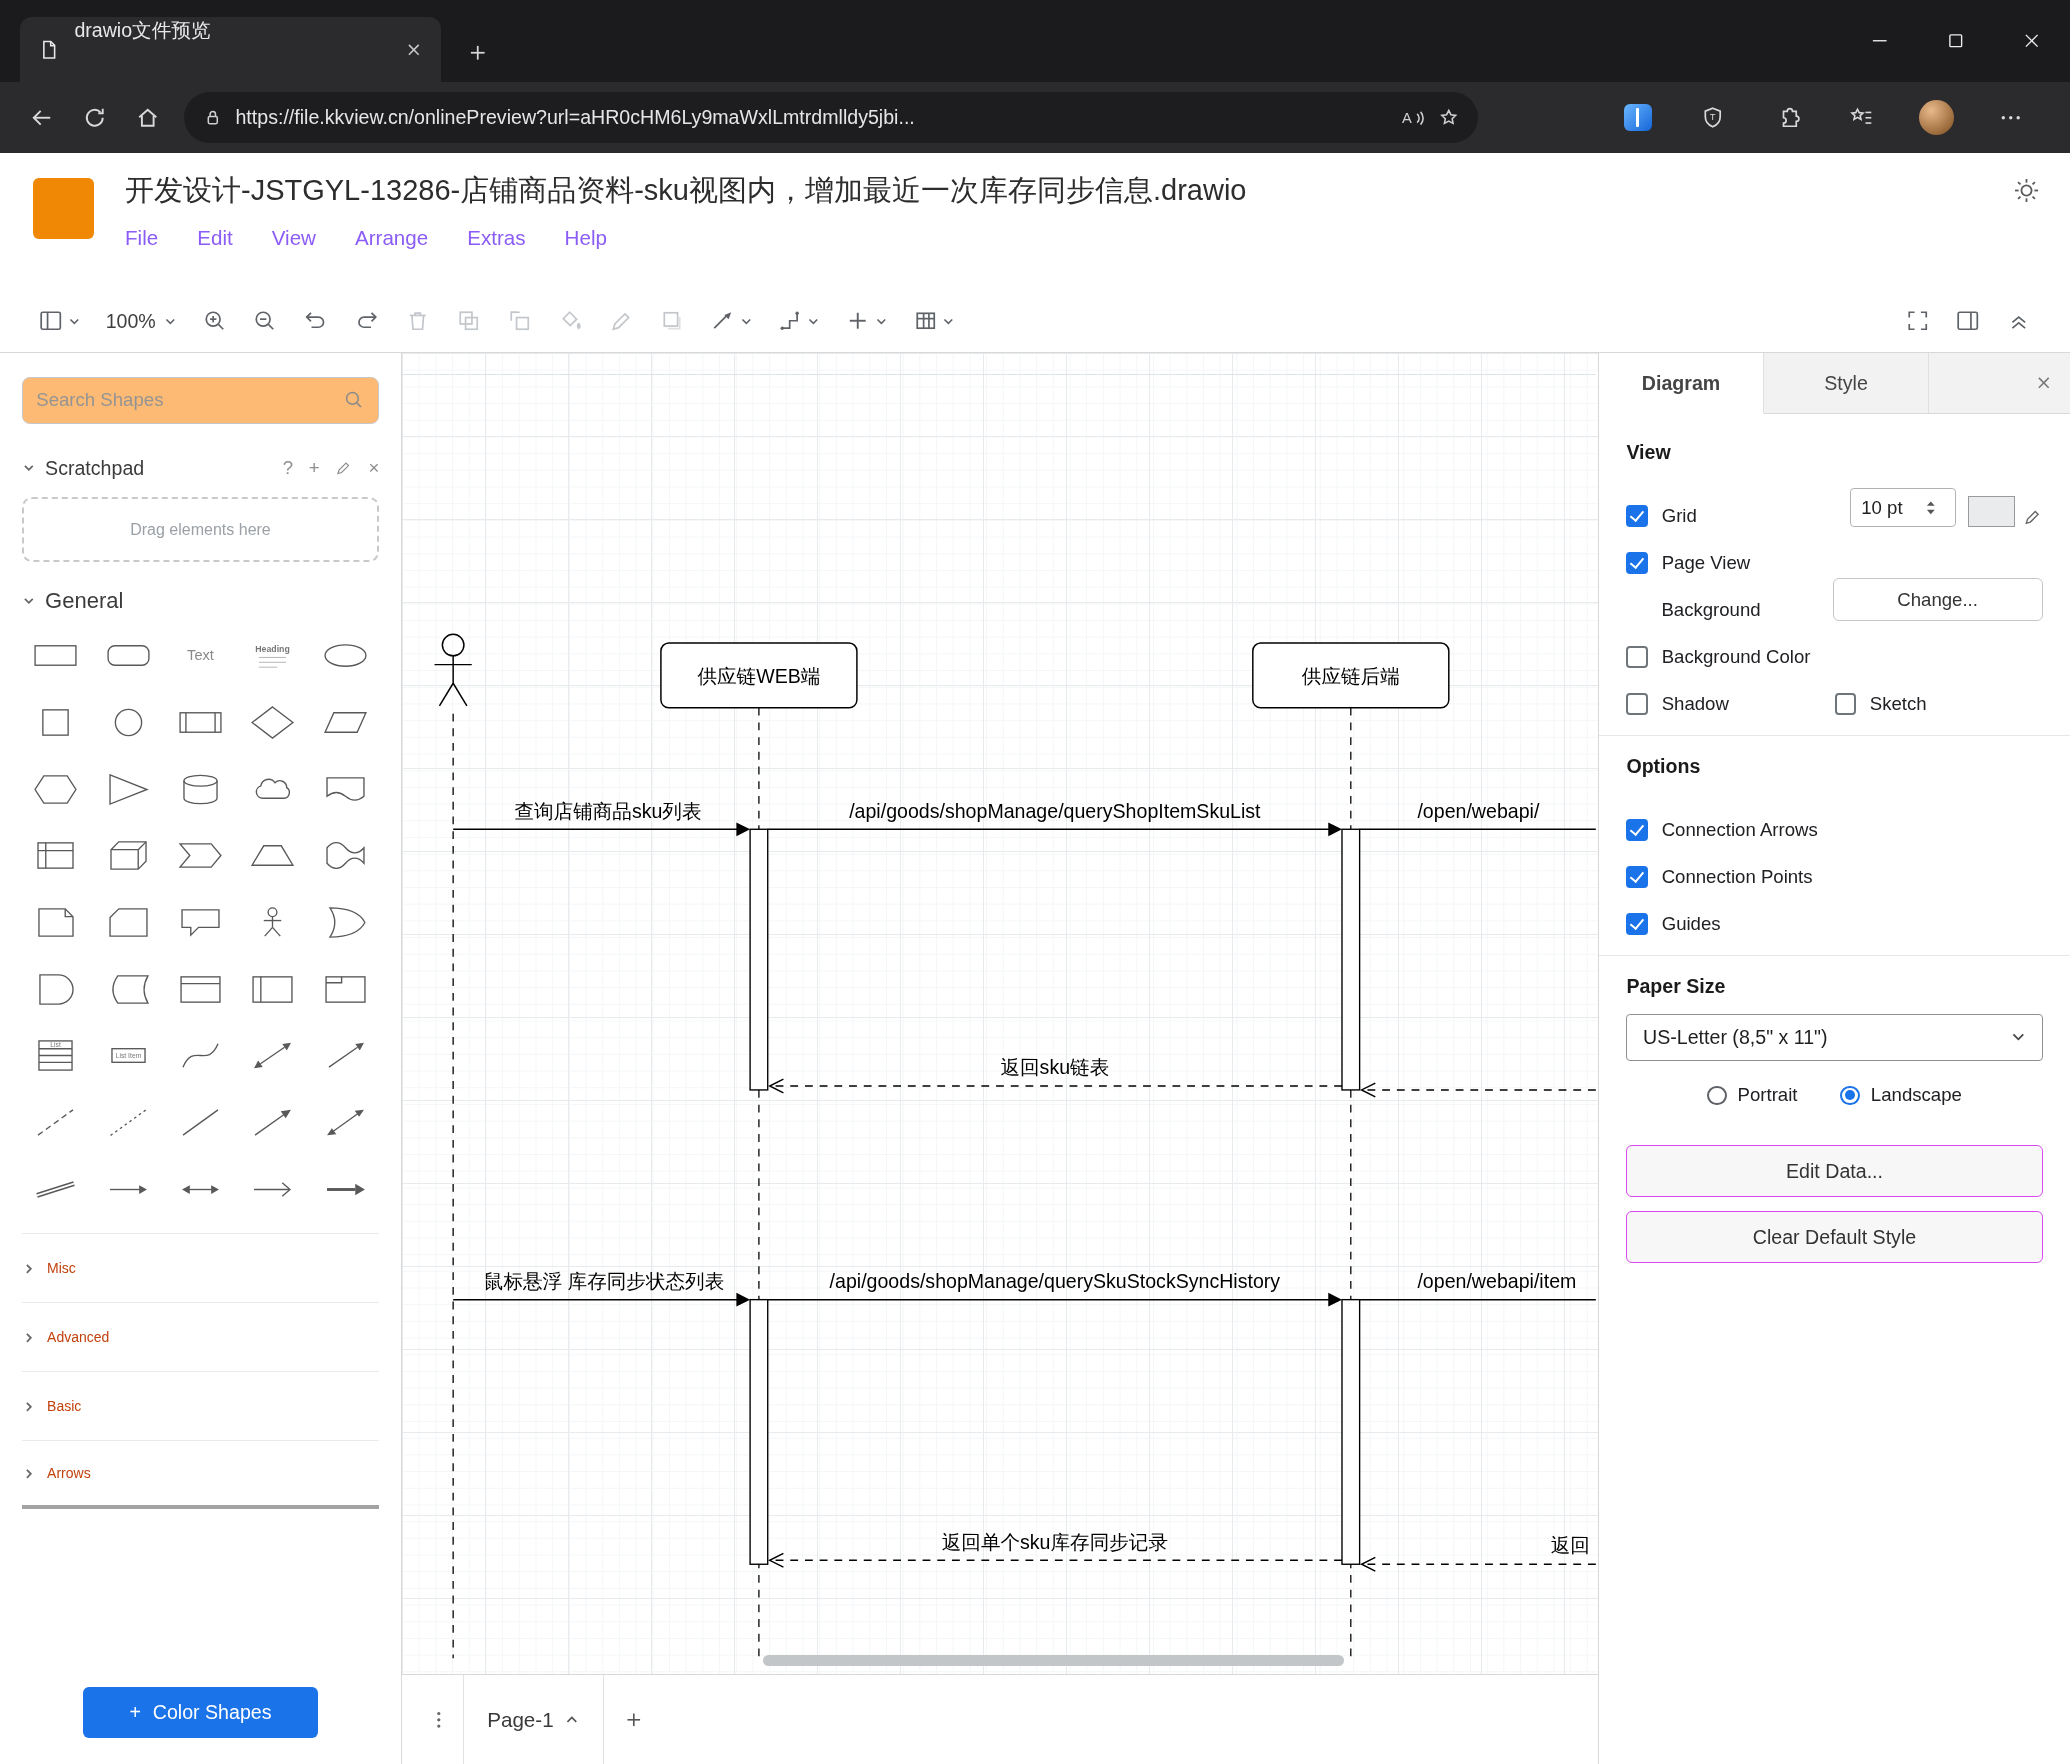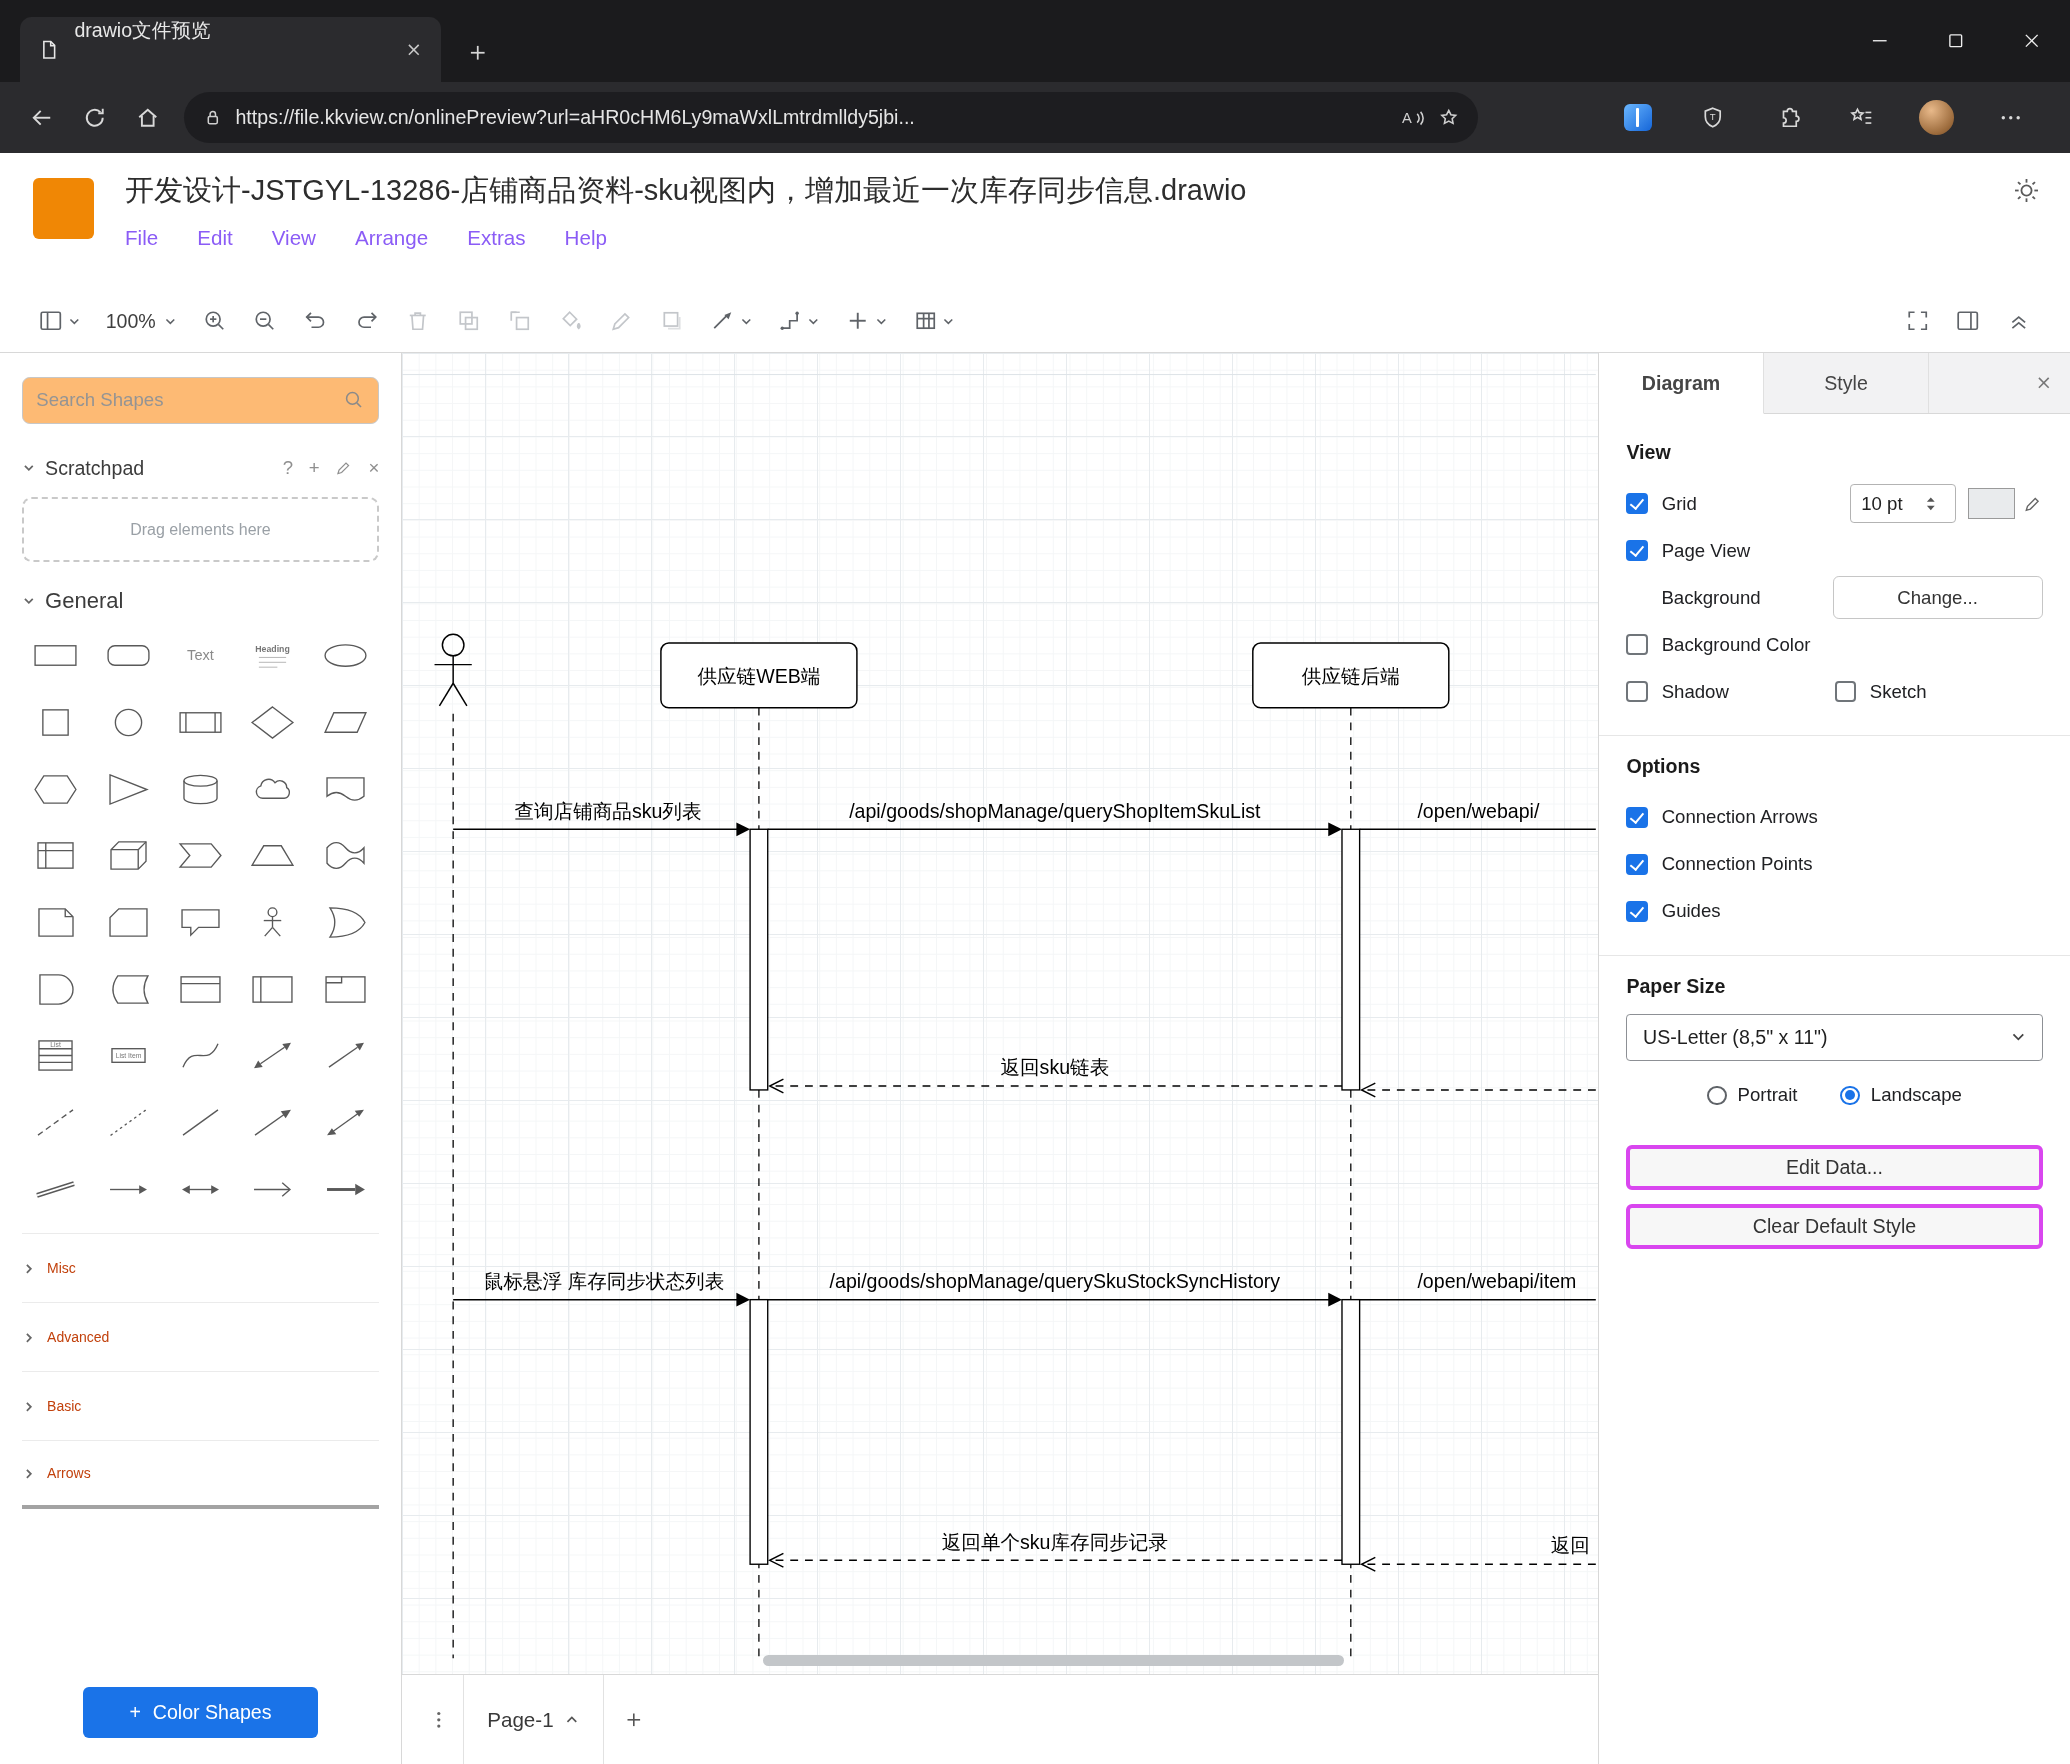--- a/index.html
+++ b/index.html
@@ -91,39 +91,39 @@
   .add-page { margin-left:19.6px; color:#555; }
 
   
   .format-panel { width:472px; border-left:1px solid #d8d8d8; background:#fff; display:flex; flex-direction:column; flex:0 0 auto; font-size:18.6px; color:#202124; }
   .panel-tabs { height:61px; background:#f2f2f3; border-bottom:1px solid #d8d8d8; display:flex; position:relative; flex:0 0 auto; }
   .ptab { width:165px; display:flex; align-items:center; justify-content:center; font-size:19.6px; color:#454545; border-right:1px solid #e0e0e0; }
   .ptab.active { background:#fff; font-weight:bold; margin-bottom:-1px; border-bottom:1px solid #fff; }
   .panel-close { position:absolute; right:17.6px; top:0; bottom:0; display:flex; align-items:center; color:#707070; }
   .panel-body { padding:27.4px 27.4px 0; flex:1; overflow:hidden; }
   .p-heading { font-weight:bold; font-size:19.6px; color:#1b1b1b; margin-bottom:15.7px; }
-  .prow { display:flex; align-items:center; min-height:47px; }
+  .prow { display:flex; align-items:flex-end; min-height:47px; }
   .cb { width:21.6px; height:21.6px; border-radius:3.9px; border:2px solid #70757a; background:#fff; margin-right:13.7px; flex:0 0 auto; position:relative; }
   .cb.checked { border-color:#1a73e8; }
   .cb.checked::after { content:""; position:absolute; left:4.9px; top:1px; width:5.9px; height:10.8px; border:solid #fff; border-width:0 2.9px 2.9px 0; transform:rotate(40deg); }
   .grid-size-box { margin-left:auto; width:106px; height:39px; border:1px solid #b3b3b3; border-radius:3.9px; display:flex; align-items:center; padding:0 3.9px 0 9.8px; background:#fff; }
   .grid-size-input { width:61px; border:none; outline:none; font-size:18.6px; color:#222; font-family:inherit; }
   .swatch { width:47px; height:31px; border:1px solid #9a9a9a; background:#e9ebed; margin-left:11.8px; flex:0 0 auto; }
   .indent-label { margin-left:35px; }
   .change-btn { margin-left:auto; width:210px; height:43px; border:1px solid #c6c6c6; border-radius:5.9px; background:#fff; font-size:18.6px; color:#333; display:flex; align-items:center; justify-content:center; font-family:inherit; }
   .half { width:50%; display:flex; align-items:center; }
   .hr { border:none; border-top:1px solid #e6e6e6; margin:19.6px -27.4px; }
   .select-box { height:47px; border:1px solid #8d9095; border-radius:3.9px; background:#fff; display:flex; align-items:center; padding:0 15.7px; font-size:19.6px; color:#1f1f1f; margin-top:2px; }
   .select-box .sel-caret { margin-left:auto; color:#444; }
   .radio-row { display:flex; align-items:center; justify-content:center; gap:43px; margin-top:23.5px; }
   .radio-opt { display:flex; align-items:center; }
   .radio { width:19.6px; height:19.6px; border-radius:50%; border:2px solid #5f6368; margin-right:10.8px; position:relative; background:#fff; }
   .radio.checked { border-color:#1a73e8; }
   .radio.checked::after { content:""; position:absolute; inset:2.9px; border-radius:50%; background:#1a73e8; }
-  .panel-btn { width:100%; height:45px; border:4px solid #d946ef; border-radius:5.9px; background:#f7f7f7; font-size:19.6px; color:#333; display:flex; align-items:center; justify-content:center; font-family:inherit; }
+  .panel-btn { width:100%; height:52px; border:1px solid #d946ef; border-radius:5.9px; background:#f7f7f7; font-size:19.6px; color:#333; display:flex; align-items:center; justify-content:center; font-family:inherit; }
   .panel-btn.first { margin-top:39px; }
   .panel-btn + .panel-btn { margin-top:13.7px; }
 </style>
 </head>
 <body>
 
 <div class="screen">
 
   <div class="tabbar">
     <div class="tab">

